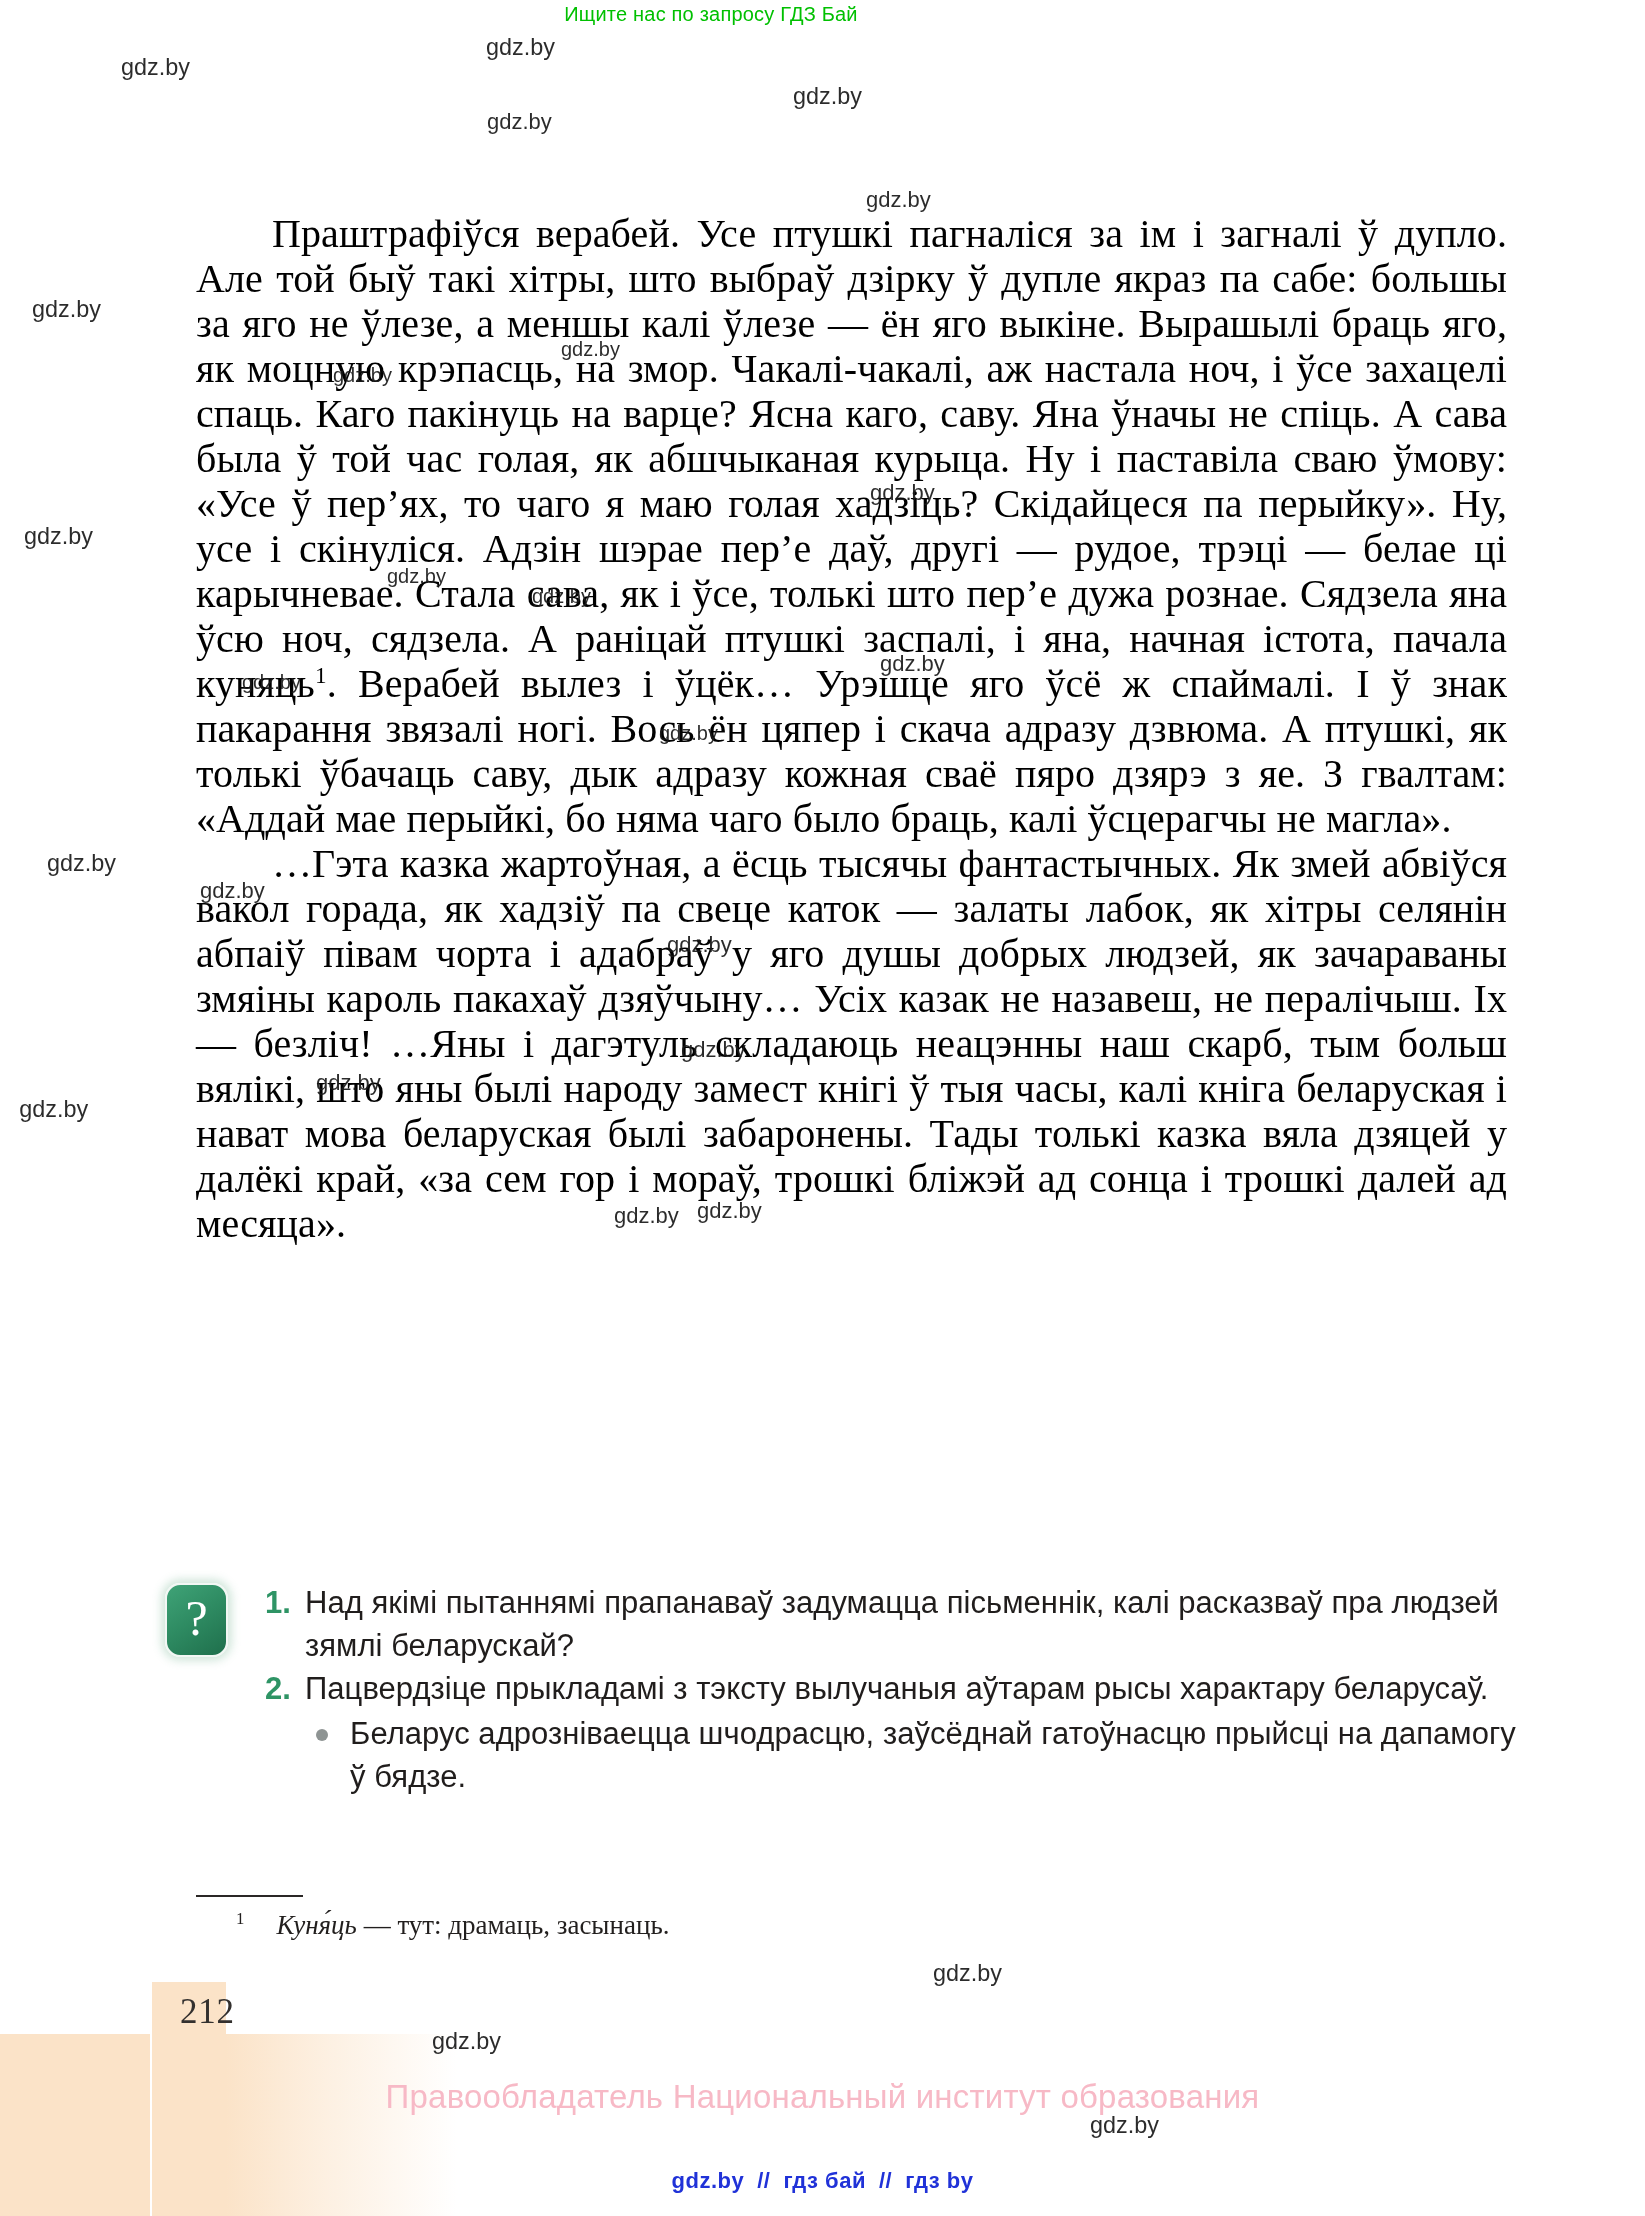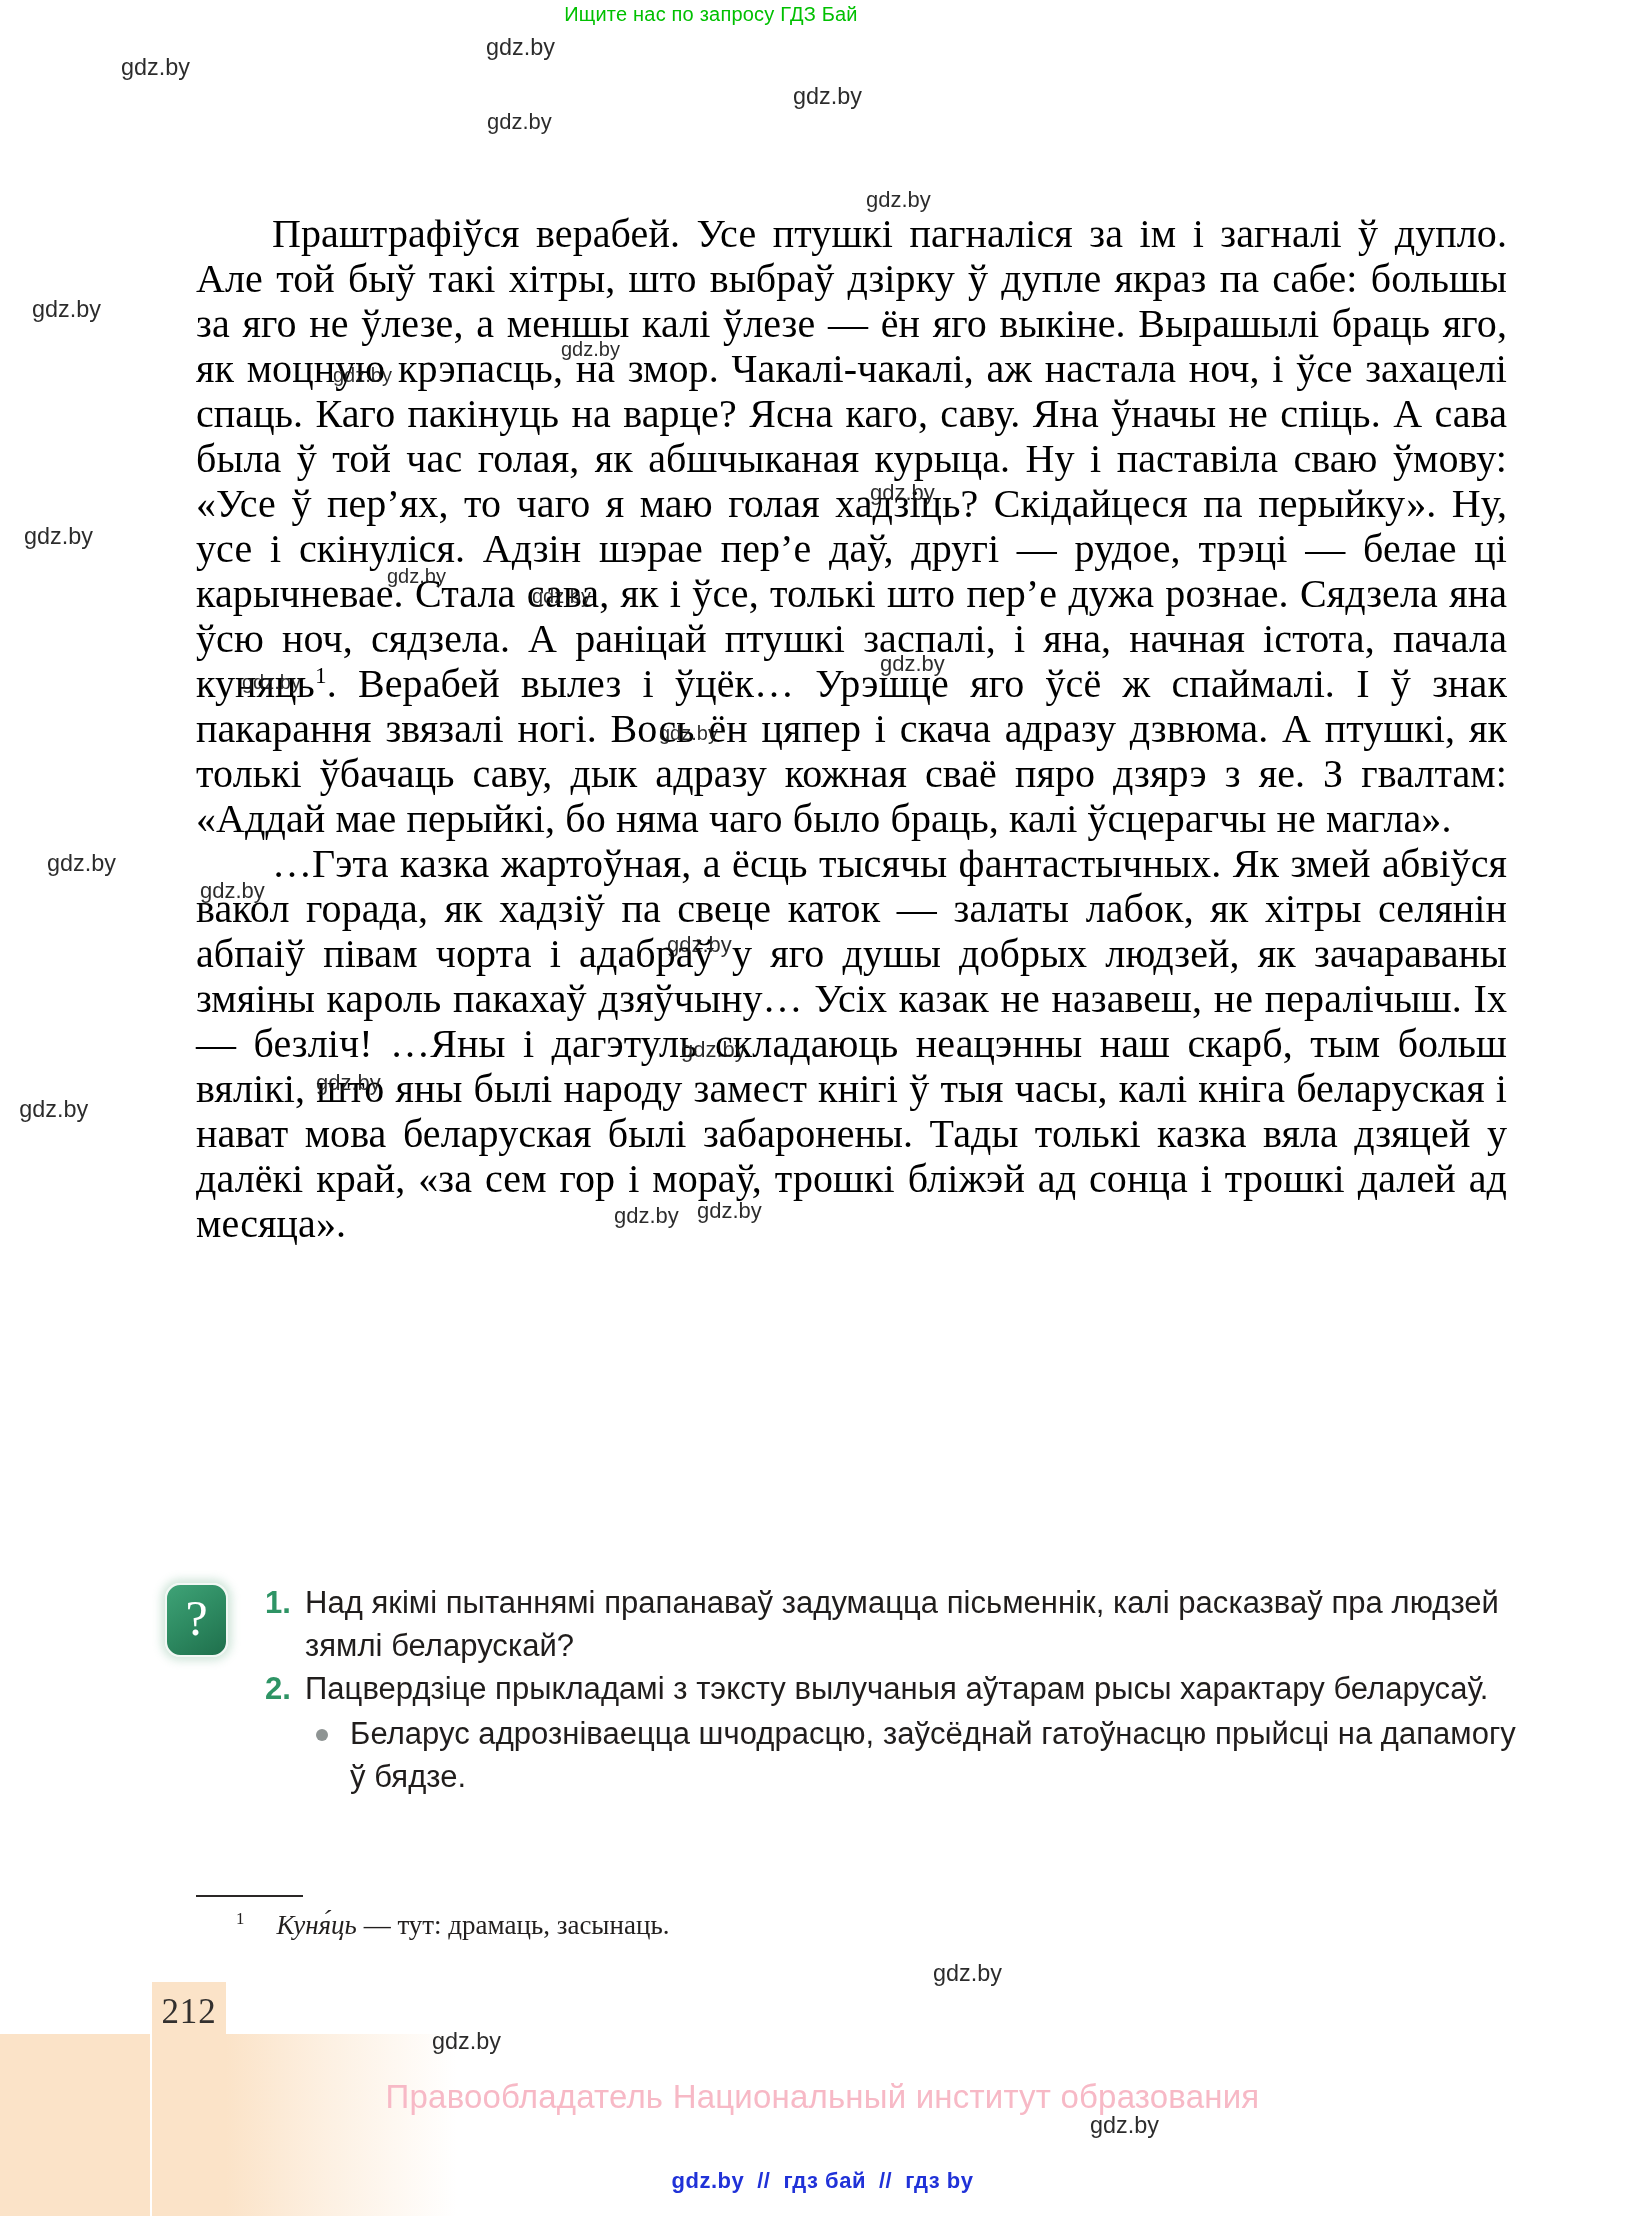--- a/index.html
+++ b/index.html
@@ -55,25 +55,25 @@
     height: 213px;
     background: linear-gradient(90deg, #fbe3c8 0%, rgba(251,227,200,0.55) 42%, rgba(255,255,255,0) 100%);
   }
 
   
   .page-number {
     position: absolute;
     left: 152px;
     top: 1992px;
     width: 74px;
-    text-align: center;
     font-family: "Liberation Serif", serif;
     font-size: 35px;
     color: #33302e;
     letter-spacing: 0.8px;
+    padding-left: 28px;
   }
 
   
   .body-text {
     position: absolute;
     left: 196px;
     top: 211px;
     width: 1311px;
     font-size: 40px;
     line-height: 45px;

